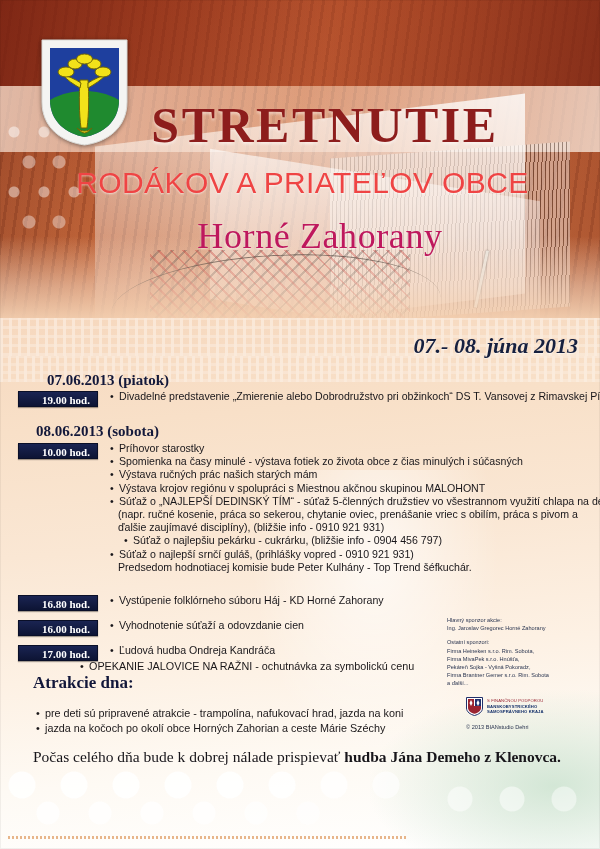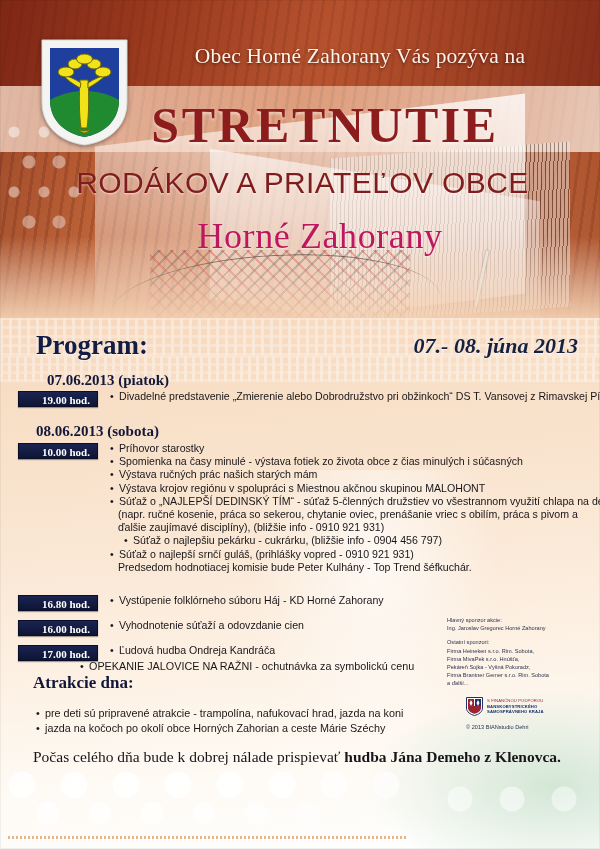--- a/index.html
+++ b/index.html
@@ -91,21 +91,21 @@
   .crest{position:absolute;left:37px;top:36px;width:95px;height:112px;}
   .crest svg{display:block;width:95px;height:112px;filter:drop-shadow(0 1px 2px rgba(0,0,0,.45));}
 
   .invite{position:absolute;left:140px;top:44px;width:440px;text-align:center;
     font-family:"Liberation Serif",serif;font-size:21.5px;color:#fdf3ea;letter-spacing:.2px;
     text-shadow:0 1px 3px rgba(60,10,0,.75);}
   .title-main{position:absolute;left:70px;top:96px;width:510px;text-align:center;
     font-family:"Liberation Serif",serif;font-weight:bold;font-size:50px;letter-spacing:2.5px;
     color:#8d1d1c;text-shadow:0 2px 3px rgba(255,255,255,.55);}
   .title-sub{position:absolute;left:30px;top:166px;width:545px;text-align:center;
-    font-family:"Liberation Sans",sans-serif;font-size:30px;letter-spacing:.4px;color:#7f1d1d;
+    font-family:"Liberation Sans",sans-serif;font-size:30px;letter-spacing:.4px;color:#ef4444;
     text-shadow:0 1px 2px rgba(255,255,255,.6);}
   .title-village{position:absolute;left:70px;top:215px;width:500px;text-align:center;
     font-family:"Liberation Serif",serif;font-size:36px;color:#be185d;letter-spacing:.6px;
     text-shadow:0 1px 2px rgba(255,255,255,.55);}
 
   .program-head{position:absolute;left:36px;top:330px;
     font-family:"Liberation Serif",serif;font-weight:bold;font-size:27px;color:#131c42;
     text-shadow:0 1px 1px rgba(255,255,255,.5);}
   .program-date{position:absolute;right:22px;top:333px;
     font-family:"Liberation Serif",serif;font-weight:bold;font-style:italic;font-size:22px;color:#16203f;
@@ -185,26 +185,24 @@
       <path d="M51 52 C58 48 64 44 69 39 C64 40 57 43 51 47 Z" fill="#f2e21a" stroke="#6d6406" stroke-width="1"></path>
       <ellipse cx="29" cy="36" rx="8" ry="5" fill="#f2e21a" stroke="#6d6406" stroke-width="1"></ellipse>
       <ellipse cx="66" cy="36" rx="8" ry="5" fill="#f2e21a" stroke="#6d6406" stroke-width="1"></ellipse>
       <ellipse cx="38" cy="28" rx="7" ry="5" fill="#f2e21a" stroke="#6d6406" stroke-width="1"></ellipse>
       <ellipse cx="57" cy="28" rx="7" ry="5" fill="#f2e21a" stroke="#6d6406" stroke-width="1"></ellipse>
       <ellipse cx="47.5" cy="23" rx="8" ry="5" fill="#f2e21a" stroke="#6d6406" stroke-width="1"></ellipse>
       <path d="M40 92 C44 96 51 96 55 92 C53 95 49 97 47.5 97 C46 97 42 95 40 92 Z" fill="#f2e21a" stroke="#6d6406" stroke-width="1"></path>
     </svg>
   </div>
 
-  <div class="invite">Obec Horné Zahorany Vás pozýva na</div>
   <div class="title-main">STRETNUTIE</div>
   <div class="title-sub">RODÁKOV A PRIATEĽOV OBCE</div>
   <div class="title-village">Horné Zahorany</div>
 
-  <div class="program-head">Program:</div>
   <div class="program-date">07.- 08. júna 2013</div>
 
   <div class="daylabel d1">07.06.2013 (piatok)</div>
   <div class="daylabel d2">08.06.2013 (sobota)</div>
 
   <div id="schedule">
       <div class="tbadge" style="top: 391px;">19.00 hod.</div>
       <div class="pline" style="top: 390px;"><span class="bul">•</span><span>Divadelné predstavenie „Zmierenie alebo Dobrodružstvo pri obžinkoch“ DS  T. Vansovej z Rimavskej Píly</span></div>
       <div class="tbadge" style="top: 443px;">10.00 hod.</div>
       <div class="pline" style="top: 442px;"><span class="bul">•</span><span>Príhovor starostky</span></div>

